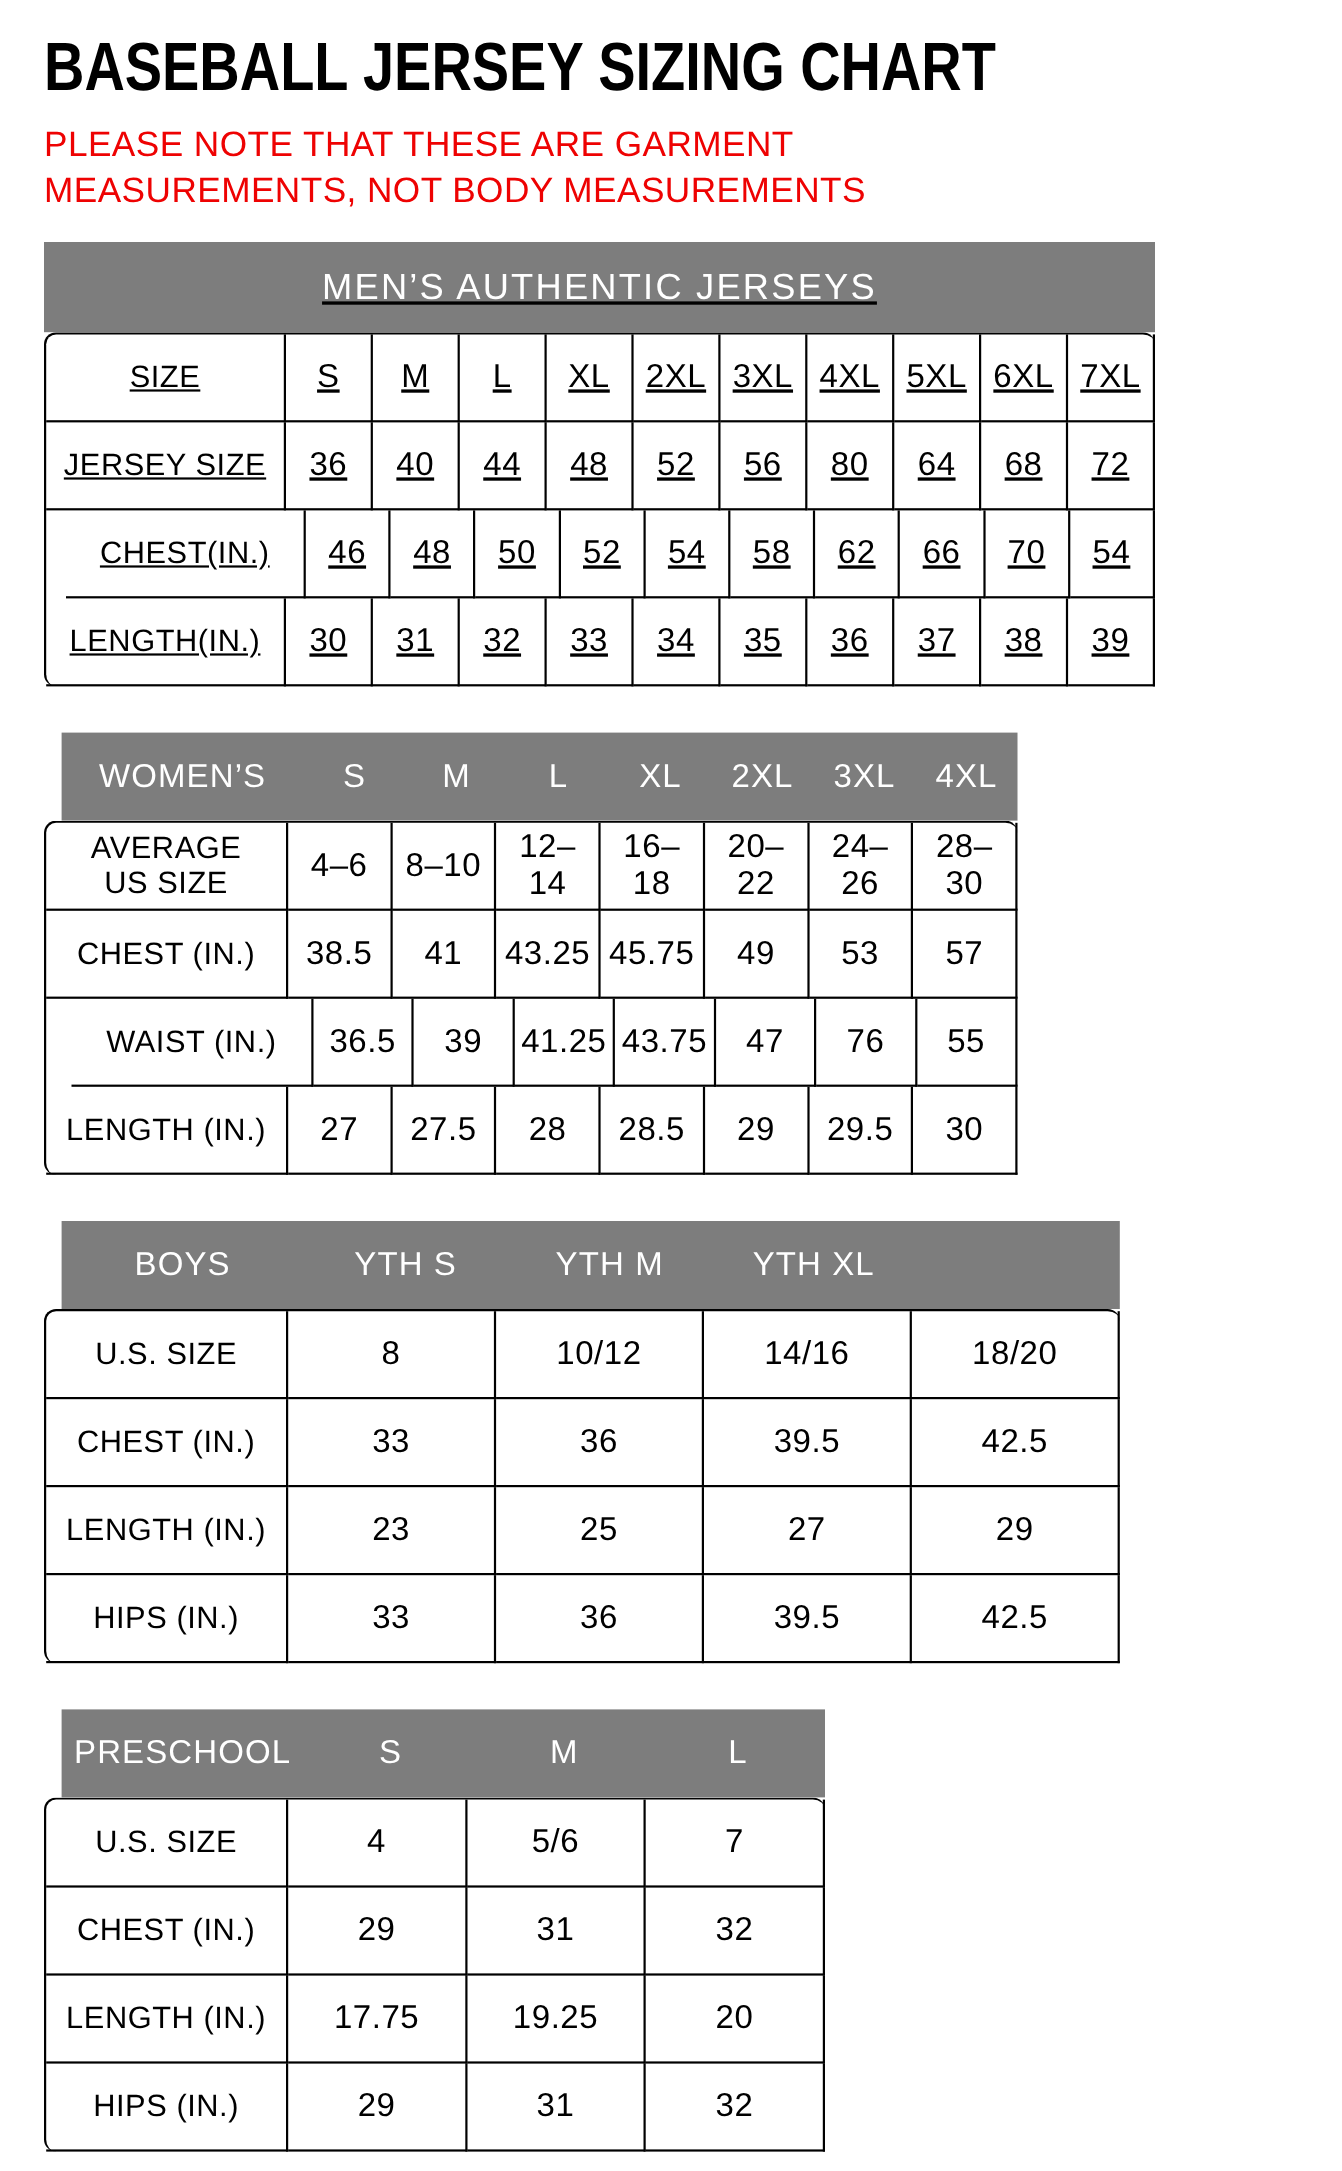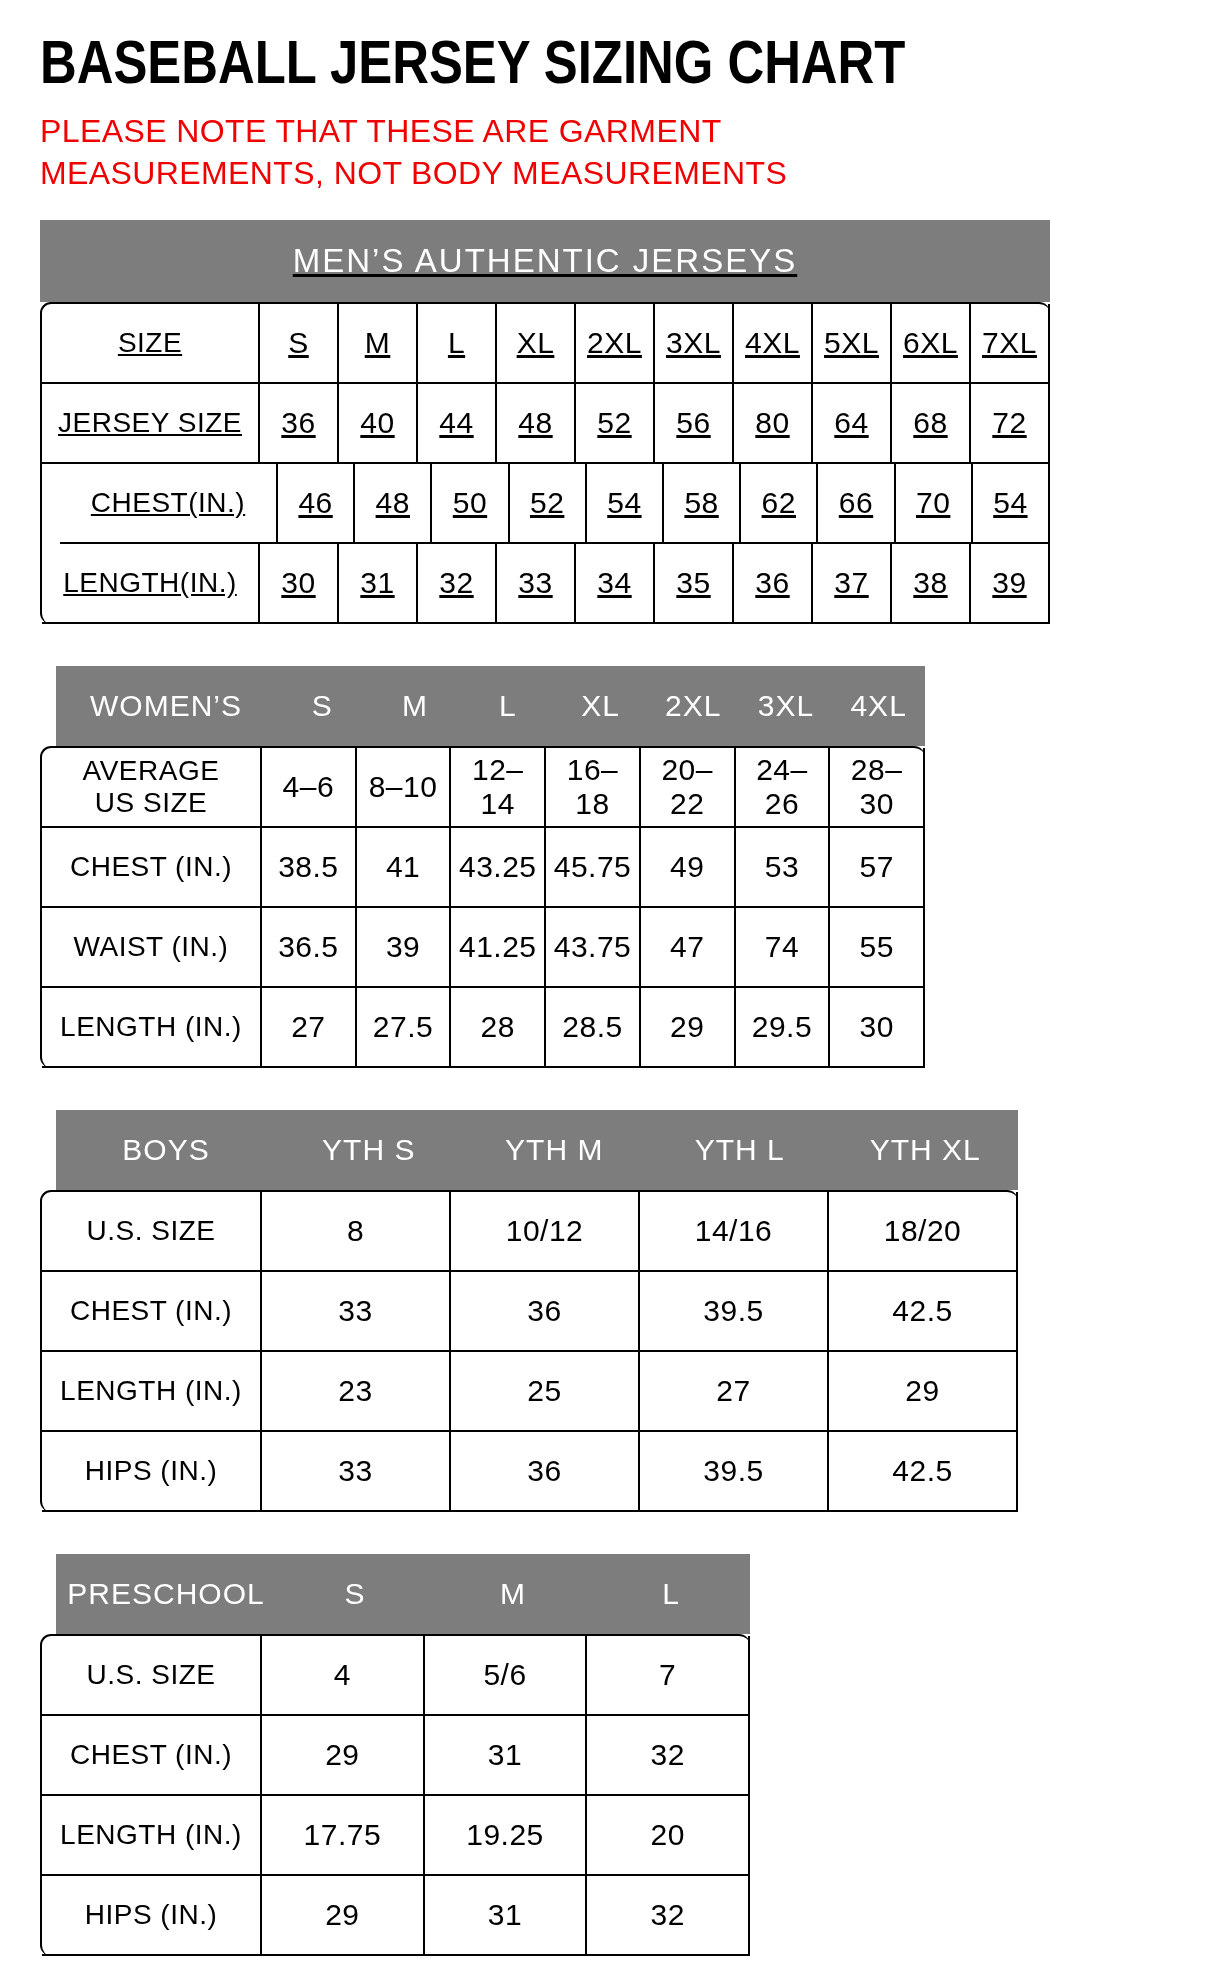--- a/index.html
+++ b/index.html
@@ -187,49 +187,48 @@
         <div class="row" style="grid-template-columns: var(--labelw) repeat(7, 1fr);">
           <div class="cell label">CHEST (IN.)</div>
           <div class="cell value">38.5</div>
           <div class="cell value">41</div>
           <div class="cell value">43.25</div>
           <div class="cell value">45.75</div>
           <div class="cell value">49</div>
           <div class="cell value">53</div>
           <div class="cell value">57</div>
         </div>
-        <div class="row" style="grid-template-columns: var(--labelw) repeat(7, 1fr);">
+        <div class="row" style="grid-template-columns: var(--labelw) repeat(7, 1fr); padding-left: 23px;">
           <div class="cell label">WAIST (IN.)</div>
           <div class="cell value">36.5</div>
           <div class="cell value">39</div>
           <div class="cell value">41.25</div>
           <div class="cell value">43.75</div>
           <div class="cell value">47</div>
-          <div class="cell value">74</div>
+          <div class="cell value">76</div>
           <div class="cell value">55</div>
         </div>
         <div class="row" style="grid-template-columns: var(--labelw) repeat(7, 1fr);">
           <div class="cell label">LENGTH (IN.)</div>
           <div class="cell value">27</div>
           <div class="cell value">27.5</div>
           <div class="cell value">28</div>
           <div class="cell value">28.5</div>
           <div class="cell value">29</div>
           <div class="cell value">29.5</div>
           <div class="cell value">30</div>
         </div>
       </div>
     </div>
 
   <div class="sizing-table boys">
       <div class="header-row" style="grid-template-columns: var(--labelw) repeat(4, 1fr);">
         <div class="hcell">BOYS</div>
         <div class="hcell">YTH S</div>
         <div class="hcell">YTH M</div>
-        <div class="hcell">YTH L</div>
         <div class="hcell">YTH XL</div>
       </div>
       <div class="tbody">
         <div class="row" style="grid-template-columns: var(--labelw) repeat(4, 1fr);">
           <div class="cell label">U.S. SIZE</div>
           <div class="cell value">8</div>
           <div class="cell value">10/12</div>
           <div class="cell value">14/16</div>
           <div class="cell value">18/20</div>
         </div>

